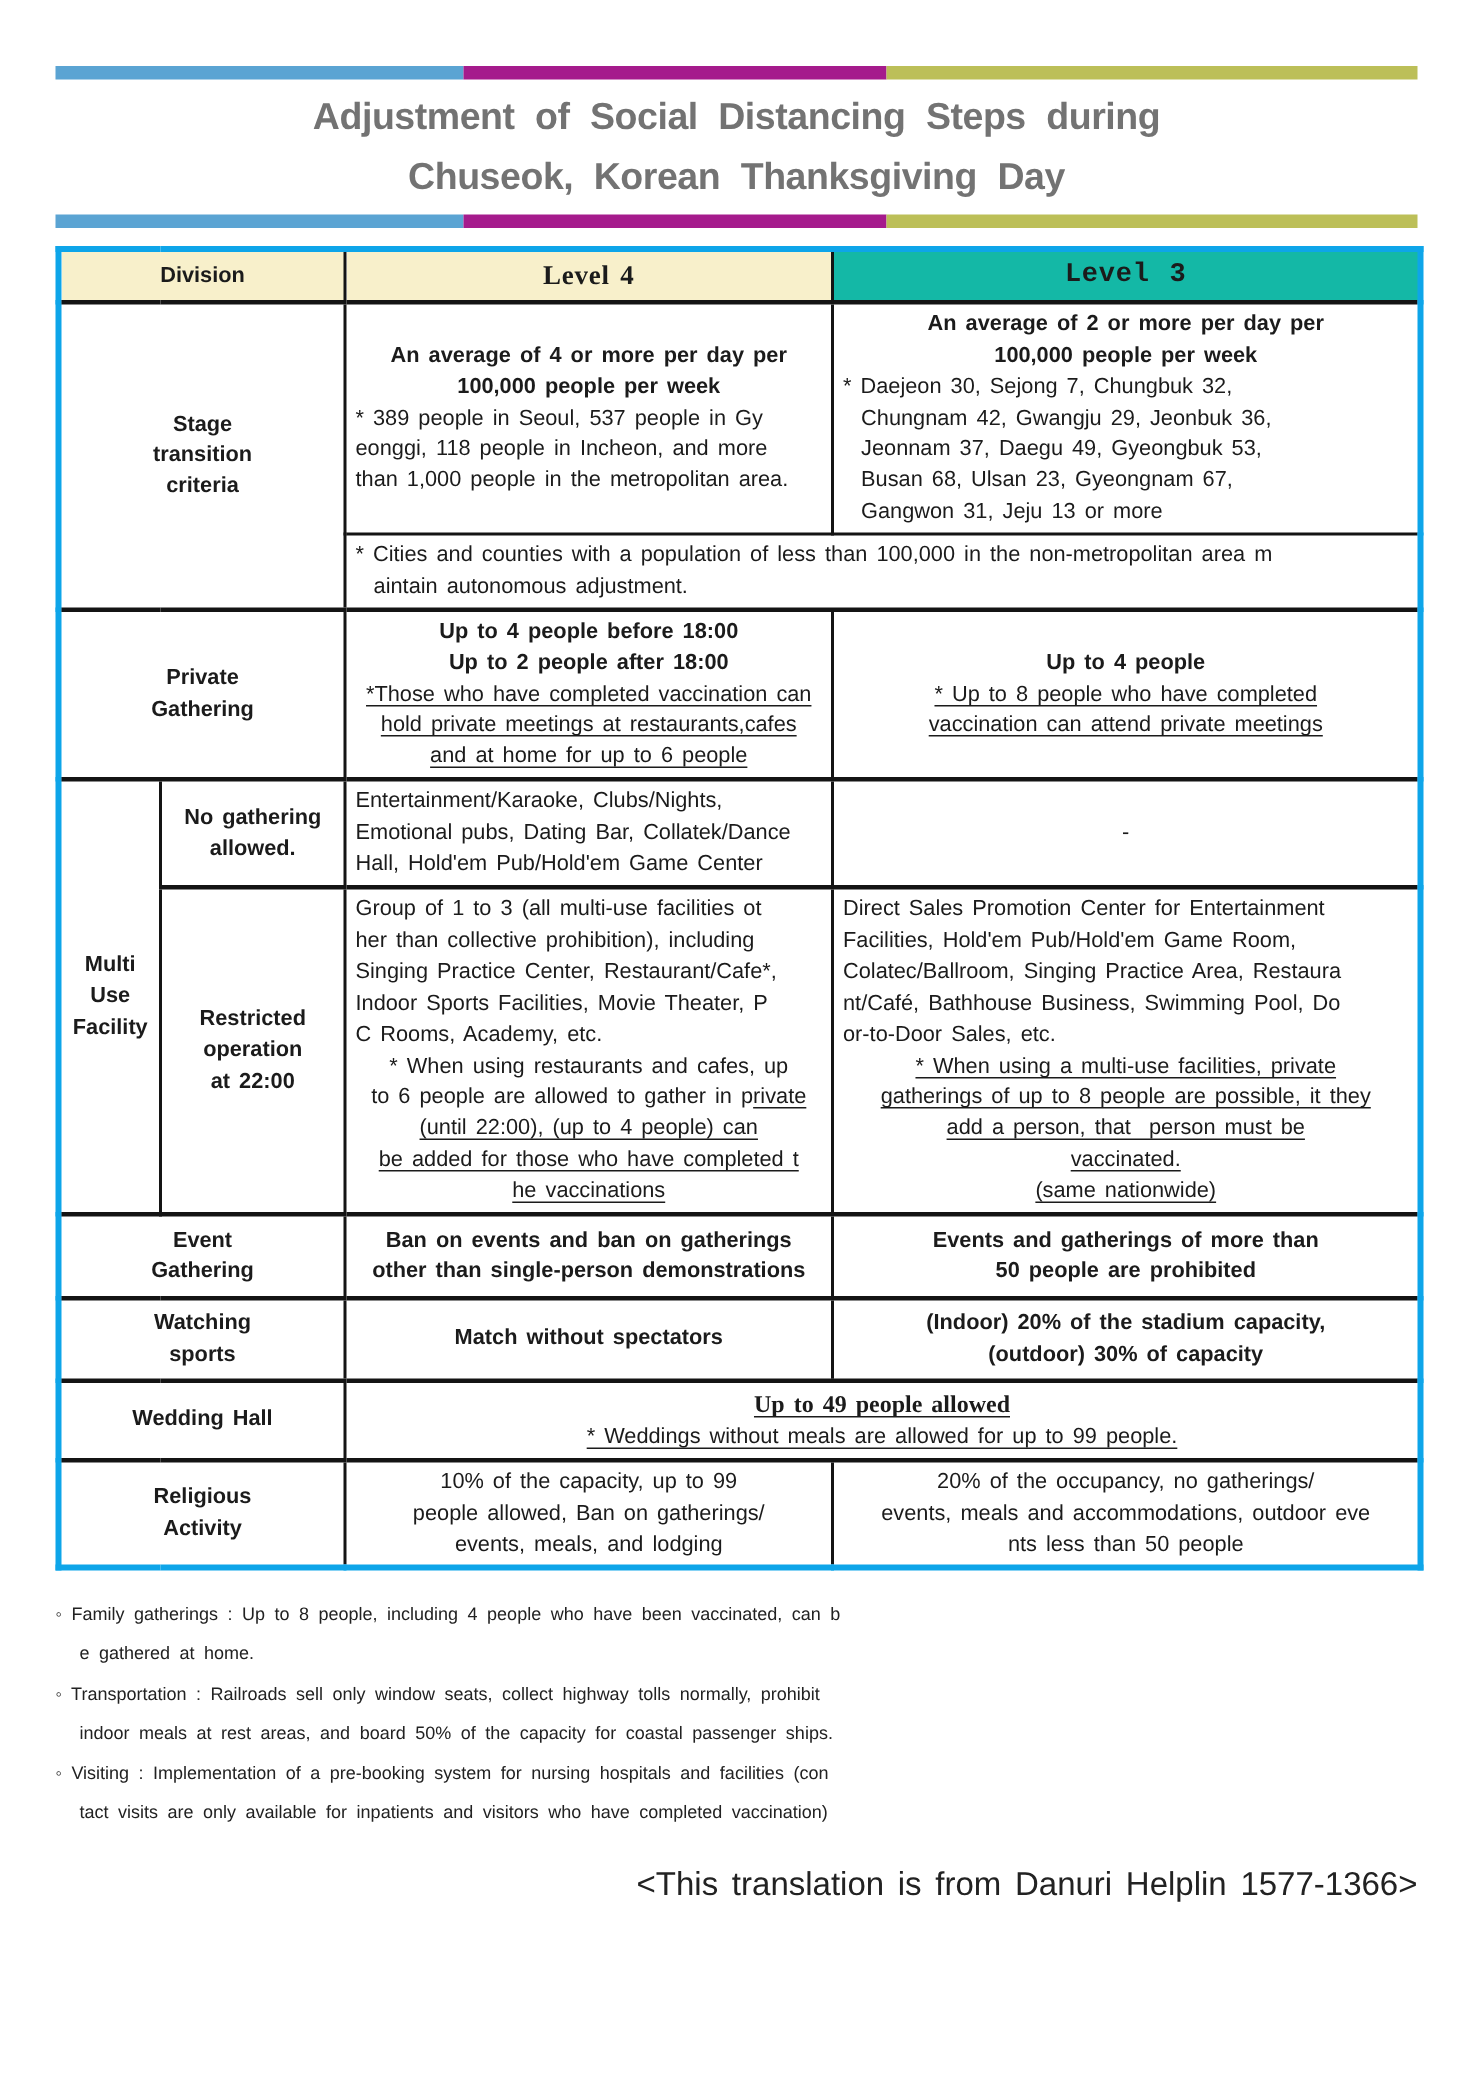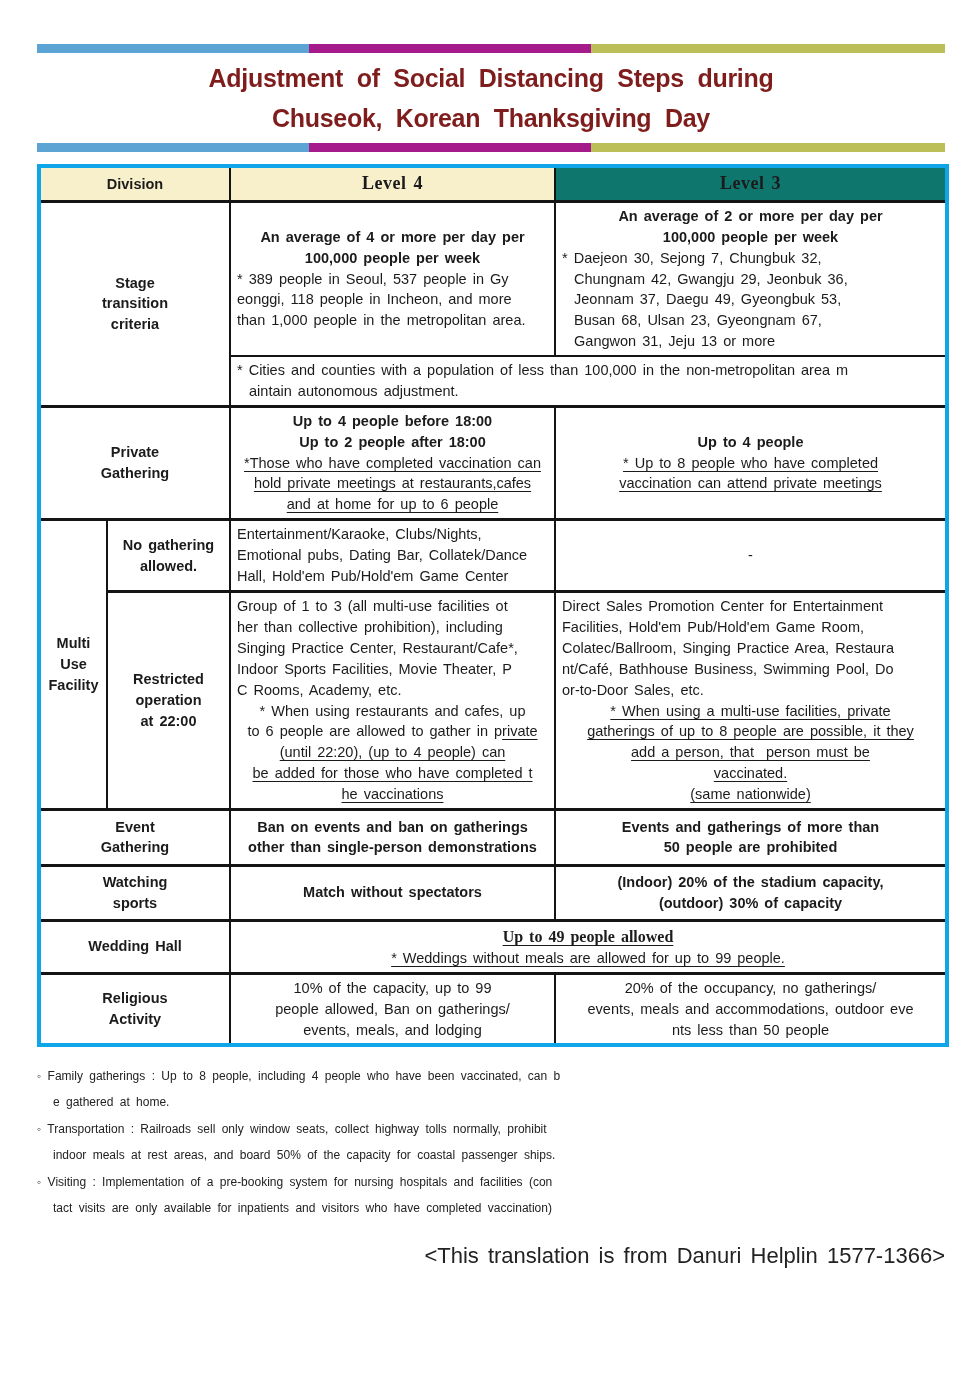--- a/index.html
+++ b/index.html
@@ -11,21 +11,21 @@
   .content{position:absolute;left:37px;top:0;width:908px;}
 
   
   .title-block{margin-top:44px;}
   .bar{display:flex;height:9px;width:100%;}
   .bar .seg-1{flex:0 0 30%;}
   .bar .seg-2{flex:0 0 31%;}
   .bar .seg-3{flex:1 1 auto;}
   .title-line{
     text-align:center;font-weight:bold;font-size:25px;line-height:40px;
-    word-spacing:7px;letter-spacing:-0.3px;color:#7f1d1d;
+    word-spacing:7px;letter-spacing:-0.3px;color:#737373;
   }
   .title-line.first{margin-top:5px;}
   .title-line.second{margin-bottom:5px;}
 
   
   .section-heading{
     font-size:19px;word-spacing:5px;color:#222;
   }
   .section-heading .box-icon{font-size:19px;margin-right:8px;color:#444;}
   #section1-heading{margin-top:32px;}
@@ -97,21 +97,21 @@
     <colgroup>
       <col style="width:68px">
         <col style="width:123px">
         <col style="width:325px">
         <col style="width:392px">
     </colgroup>
     <tbody>
         <tr style="height:26px">
       <td class="hdr" colspan="2" style="background: rgb(248, 240, 203);">Division</td>
       <td class="hdr level" style="background: rgb(248, 240, 203);">Level 4</td>
-      <td class="hdr level" style="background: #0f766e;">Level 3</td>
+      <td class="hdr level" style="background: #14b8a6; font-family: Liberation Mono, monospace;">Level 3</td>
     </tr>
 
     <tr class="major" style="height:152px">
       <td class="label" colspan="2" rowspan="2">Stage
 transition
 criteria</td>
       <td>
         <span class="c bold">An average of 4 or more per day per
 100,000 people per week</span>
         <span class="c left">* 389 people in Seoul, 537 people in Gy
@@ -171,21 +171,21 @@
       <td class="label">Restricted
 operation
 at 22:00</td>
       <td>
         <span class="c left">Group of 1 to 3 (all multi-use facilities ot
 her than collective prohibition), including
 Singing Practice Center, Restaurant/Cafe*,
 Indoor Sports Facilities, Movie Theater, P
 C Rooms, Academy, etc.</span>
         <span class="note-mixed"><span>* When using restaurants and cafes, up
-to 6 people are allowed to gather in p</span><span class="ul">rivate (until 22:20), (up to 4 people) can
+to 6 people are allowed to gather in p</span><span class="ul">rivate (until 22:00), (up to 4 people) can
 be added for those who have completed t
 he vaccinations</span></span>
       </td>
       <td>
         <span class="c left">Direct Sales Promotion Center for Entertainment
 Facilities, Hold'em Pub/Hold'em Game Room,
 Colatec/Ballroom, Singing Practice Area, Restaura
 nt/Café, Bathhouse Business, Swimming Pool, Do
 or-to-Door Sales, etc.</span>
         <span class="c center ul">* When using a multi-use facilities, private

